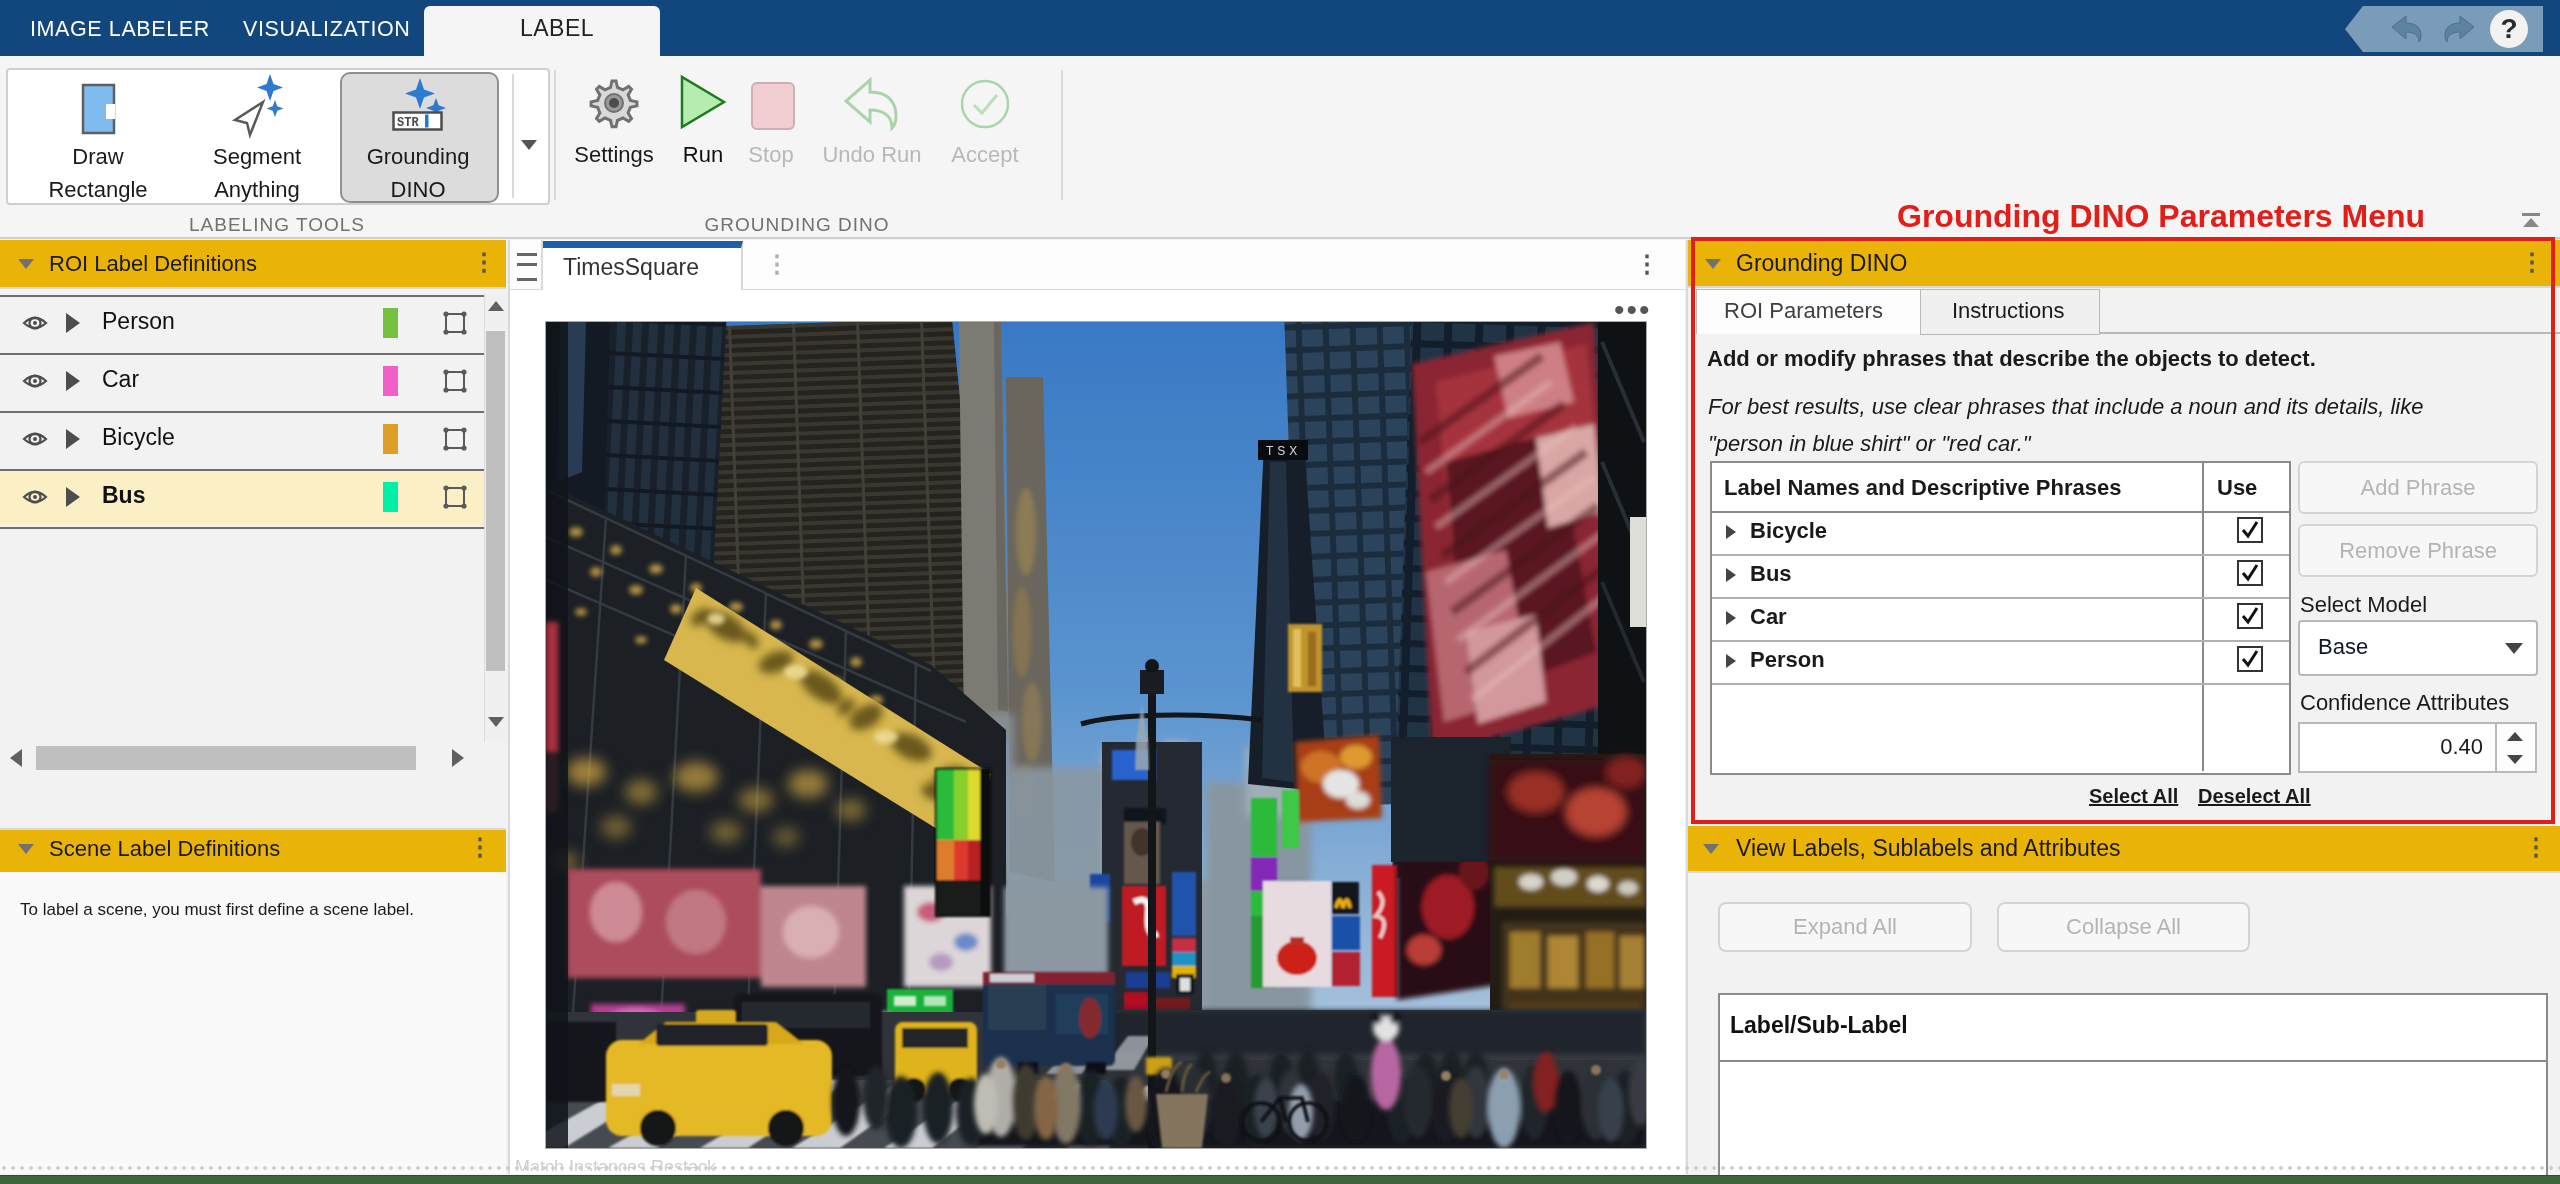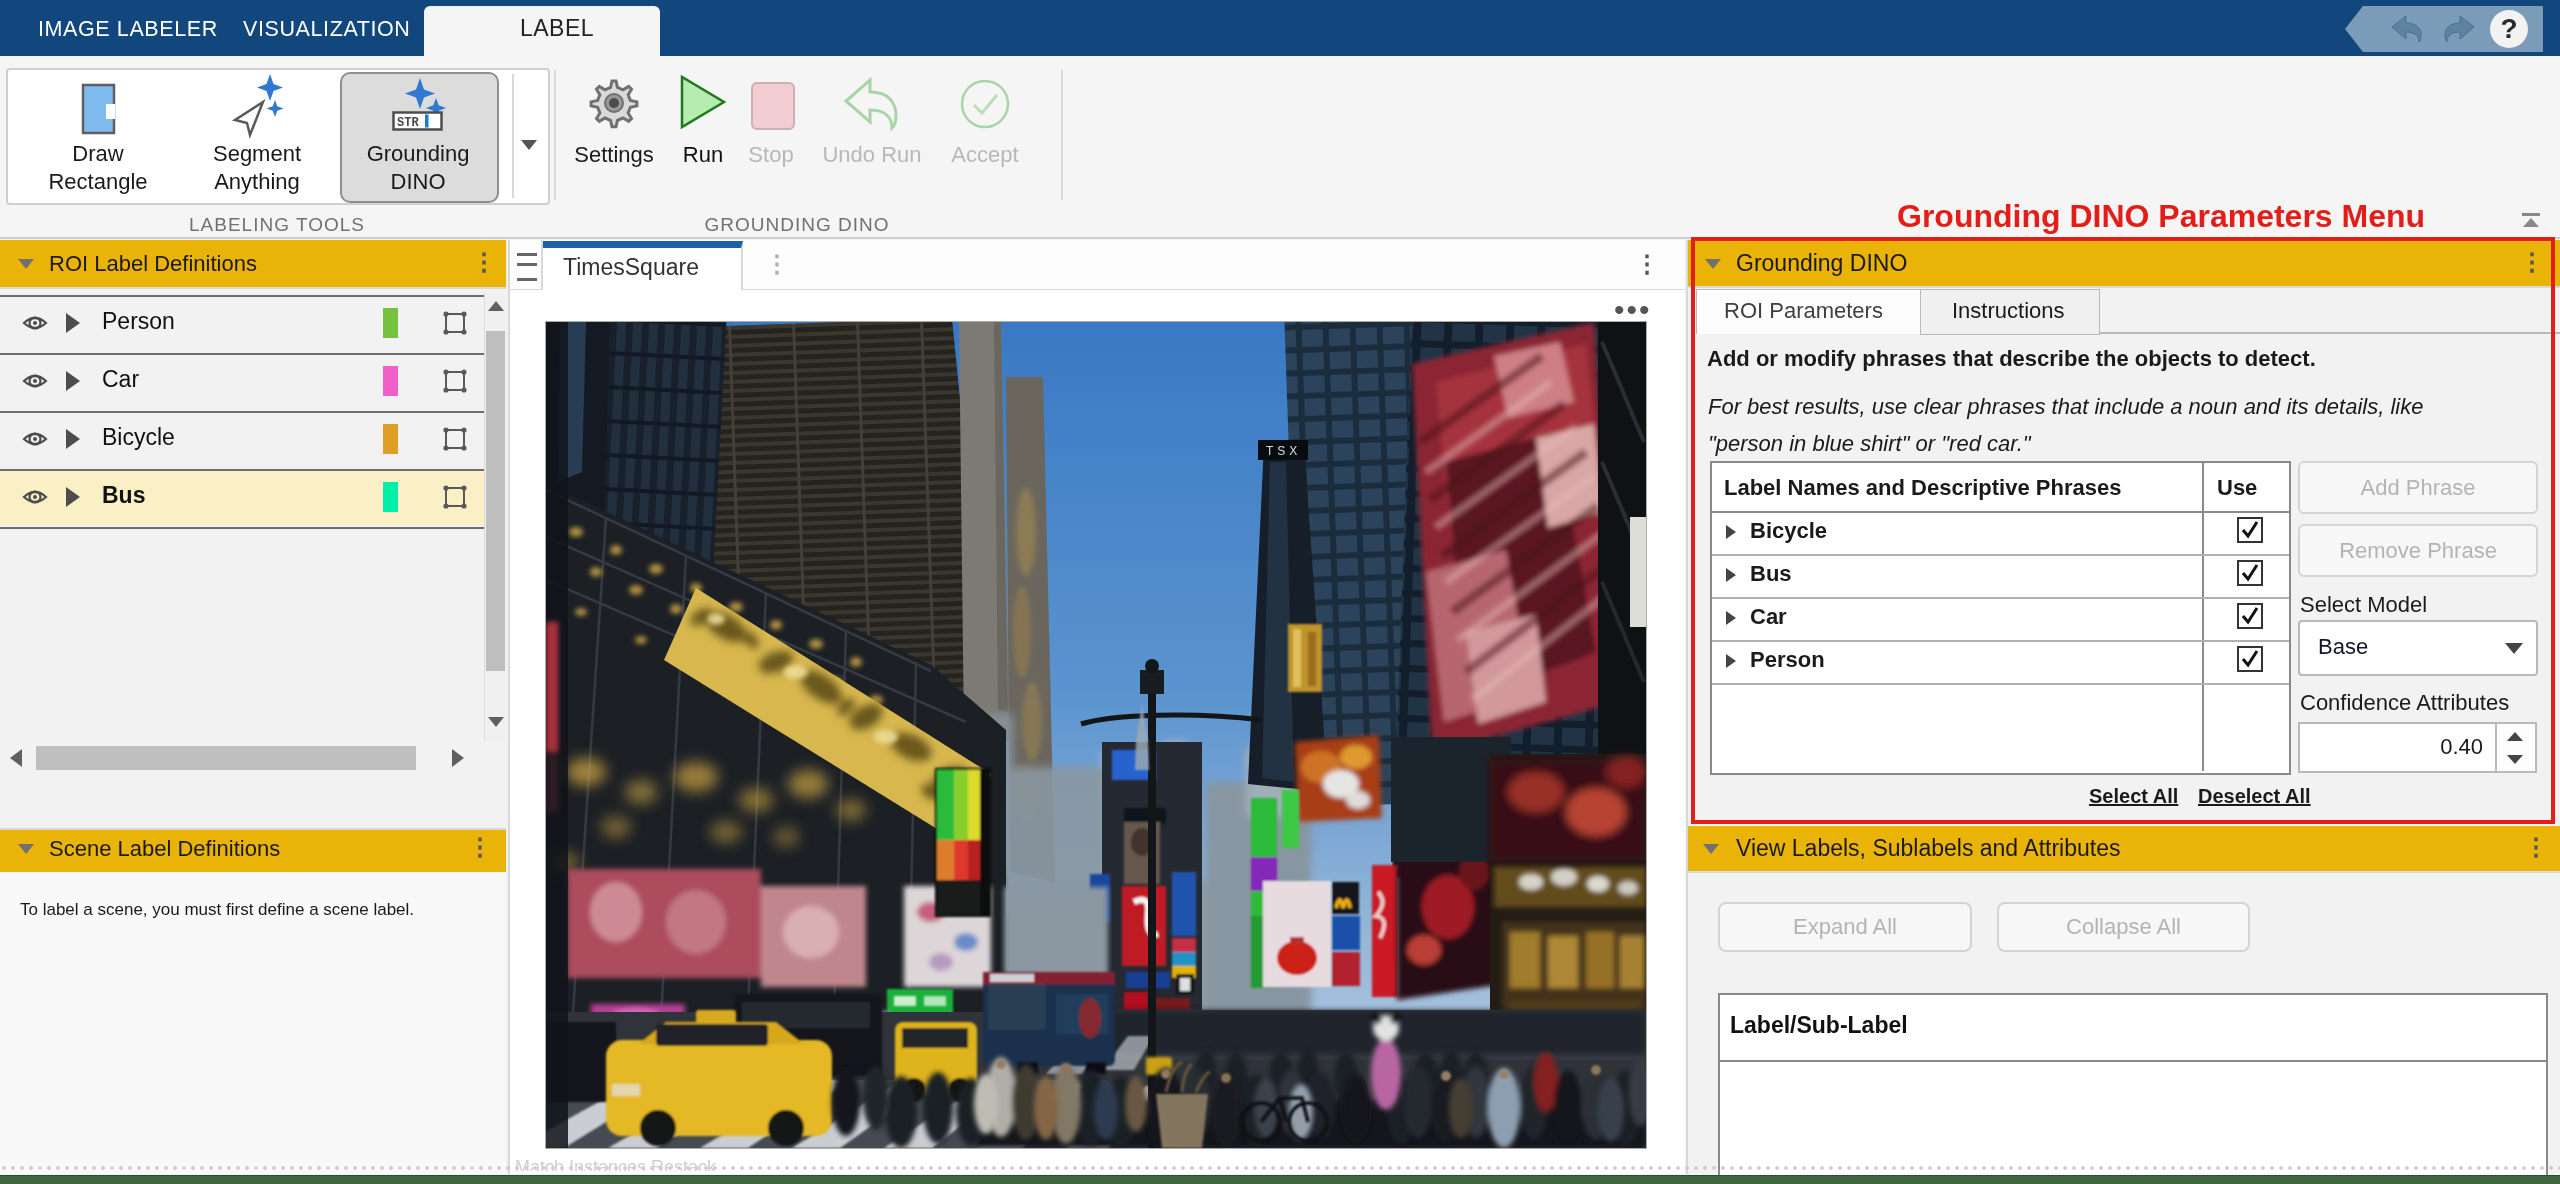--- a/index.html
+++ b/index.html
@@ -6,21 +6,21 @@
     font-family:"Liberation Sans",sans-serif;background:#f2f2f2;}
   .abs{position:absolute;}
   #titlebar{left:0;top:0;width:2560px;height:56px;background:#11477d;}
   .ttab{top:0;height:56px;line-height:58px;color:#fff;font-size:21.5px;text-align:center;letter-spacing:.6px;}
   #labeltab{left:424px;top:6px;width:206px;height:50px;background:#f5f5f5;border-radius:6px 6px 0 0;
     color:#222;font-size:23px;line-height:44px;text-align:center;letter-spacing:.5px;padding-left:30px;}
   #qat{left:2363px;top:6px;width:180px;height:46px;background:#7b9cb8;}
   #qatpt{left:2345px;top:6px;width:0;height:0;border-top:23px solid transparent;border-bottom:23px solid transparent;border-right:18px solid #7b9cb8;}
   #ribbon{left:0;top:56px;width:2560px;height:181px;background:#f5f5f5;border-bottom:2px solid #cfcfcf;}
   #toolsbox{left:6px;top:12px;width:540px;height:133px;background:#fff;border:2px solid #cfcfcf;border-radius:4px;}
-  .tlabel{font-size:22px;color:#1a1a1a;text-align:center;line-height:28px;}
+  .tlabel{font-size:22px;color:#1a1a1a;text-align:center;line-height:33px;}
   .glabel{top:158px;font-size:19px;color:#717171;text-align:center;letter-spacing:1px;}
   .vsep{width:2px;background:#d9d9d9;}
   .ricon-label{font-size:22px;text-align:center;}
   .disabled-t{color:#b8b8b8;}
   #leftpanel{left:0;top:240px;width:508px;height:934px;background:#f2f2f2;border-right:2px solid #d9d9d9;}
   .phead{background:#eab308;border-bottom:2px solid #d9d9d9;}
   .ptitle{font-size:22px;color:#1a1a1a;}
   .dots3{color:#555;font-size:24px;font-weight:bold;letter-spacing:0;}
   .rowsep{left:0;width:484px;height:2px;background:#6e6e6e;}
   .lrow{left:0;width:484px;height:54px;background:#f2f2f2;}
@@ -31,21 +31,21 @@
   .recticon{position:absolute;left:442px;top:13px;width:26px;height:26px;}
   #centerpanel{left:510px;top:240px;width:1175px;height:934px;background:#fdfdfd;}
   #rightpanel{left:1686px;top:240px;width:874px;height:934px;background:#f2f2f2;border-left:2px solid #d9d9d9;}
   #greenbar{left:0;top:1175px;width:2560px;height:9px;background:#3e663e;border-top:1px solid #2e4f2e;}
   .btn-dis{background:#f7f7f7;border:2px solid #d4d4d4;border-radius:6px;color:#b4b4b4;font-size:22px;text-align:center;}
   svg{display:block;}
 </style>
 </head>
 <body>
 <div class="abs" id="titlebar"></div>
-<div class="abs ttab" style="left:30px;white-space:nowrap;margin-left:8px;">IMAGE LABELER</div>
+<div class="abs ttab" style="left:30px;white-space:nowrap;">IMAGE LABELER</div>
 <div class="abs ttab" style="left:243px;white-space:nowrap;">VISUALIZATION</div>
 <div class="abs" id="labeltab">LABEL</div>
 <div class="abs" id="qatpt"></div>
 <div class="abs" id="qat">
   <svg class="abs" style="left:25px;top:8px;" width="40" height="32" viewBox="0 0 40 32">
       <path d="M18 2 L18 9 C28 9 33 14 33 21 C33 25 32 27 31 28 C31 22 27 18 18 18 L18 25 L4 13 Z" fill="#5d82a2" stroke="#4d6f8e" stroke-width="1"></path>
     </svg>
   <svg class="abs" style="left:75px;top:8px;" width="40" height="32" viewBox="0 0 40 32">
       <path d="M22 2 L22 9 C12 9 7 14 7 21 C7 25 8 27 9 28 C9 22 13 18 22 18 L22 25 L36 13 Z" fill="#5d82a2" stroke="#4d6f8e" stroke-width="1"></path>
     </svg>

